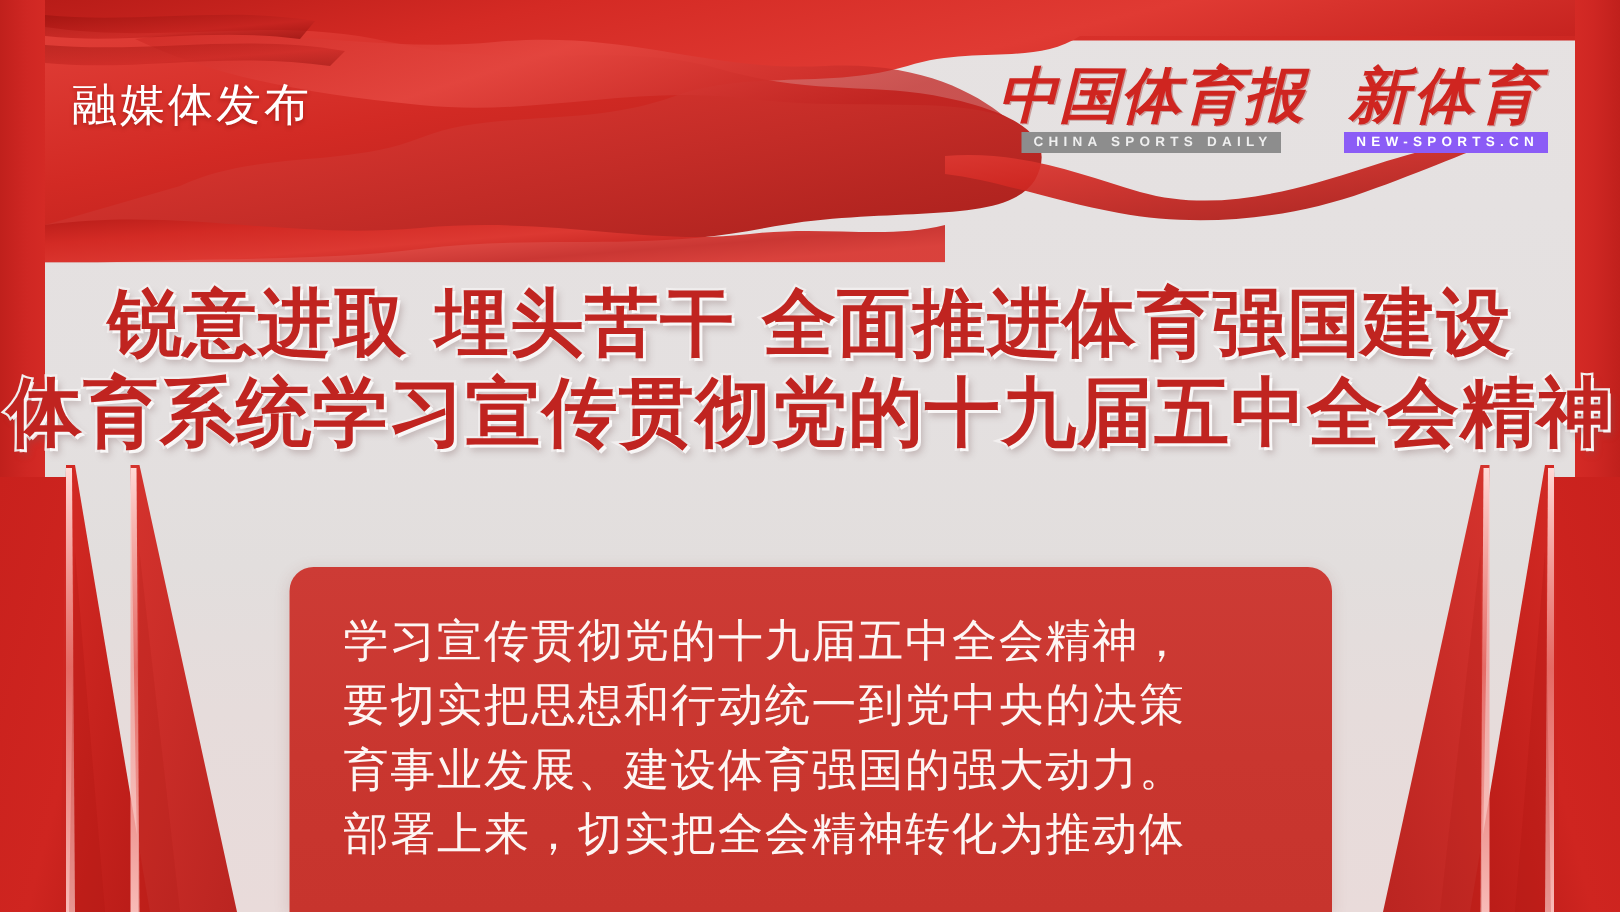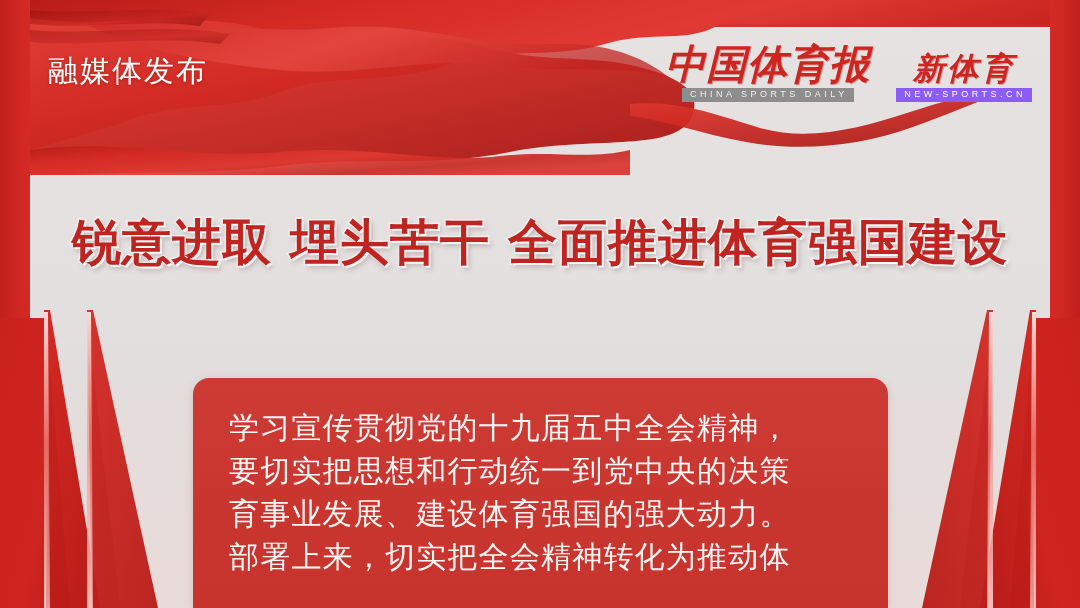--- a/index.html
+++ b/index.html
@@ -94,26 +94,26 @@
   .logo-cn {
     font-family: "DejaVu Serif", "Liberation Serif", serif;
     font-style: italic;
     font-weight: 700;
     color: #cf2520;
     line-height: 1;
     white-space: nowrap;
     text-shadow: 1px 1px 0 rgba(150,20,16,.35);
   }
   .logo-cn.daily   { font-size: 40px; letter-spacing: 1px; font-style: italic; }
-  .logo-cn.newsp   { font-size: 31px; letter-spacing: 3px; font-style: italic; }
+  .logo-cn.newsp   { font-size: 40px; letter-spacing: 3px; font-style: italic; }
   .logo-sub {
     margin-top: 4px;
     font-size: 9px;
     letter-spacing: 3.5px;
-    font-weight: 400;
+    font-weight: 700;
     padding: 2px 6px 2px 8px;
     line-height: 1.1;
     white-space: nowrap;
   }
   .logo-sub.gray { background: #8d8d8d; color: #efefef; }
   .logo-sub.red  { background: #8b5cf6; color: #ffffff; }
 
   
   .side-deco {
     position: absolute;
@@ -139,21 +139,20 @@
     font-weight: 700;
     color: #c02420;
     line-height: 1.12;
     letter-spacing: 1px;
     white-space: nowrap;
     -webkit-text-stroke: 3px #f2efef;
     paint-order: stroke fill;
     text-shadow:
        2px 2px 0 rgba(255,255,255,.85),
        3px 4px 5px rgba(120,90,90,.35);
-    margin-top: 27px;
   }
   .headline-line.l1 { font-size: 49px; }
   .headline-line.l2 { font-size: 50px; margin-top: 4px; }
 
   
   .quote-card {
     position: absolute;
     left: 193px;
     top: 378px;
     width: 695px;
@@ -244,20 +243,21 @@
       <div class="logo-sub gray">CHINA SPORTS DAILY</div>
     </div>
     <div class="logo-block">
       <div class="logo-cn newsp">新体育</div>
       <div class="logo-sub red">NEW-SPORTS.CN</div>
     </div>
   </div>
 
   <div class="headline">
     <div class="headline-line l1">锐意进取 埋头苦干 全面推进体育强国建设</div>
+    <div class="headline-line l2">体育系统学习宣传贯彻党的十九届五中全会精神</div>
   </div>
 
   <div class="side-deco left">
     <svg width="210" height="300" viewBox="0 0 210 300">
       <defs>
         <linearGradient id="spikeL1" x1="0" y1="0" x2="1" y2="0.8">
           <stop offset="0%" stop-color="#c9211d"></stop>
           <stop offset="60%" stop-color="#cf2520"></stop>
           <stop offset="100%" stop-color="#b81b17"></stop>
         </linearGradient>

